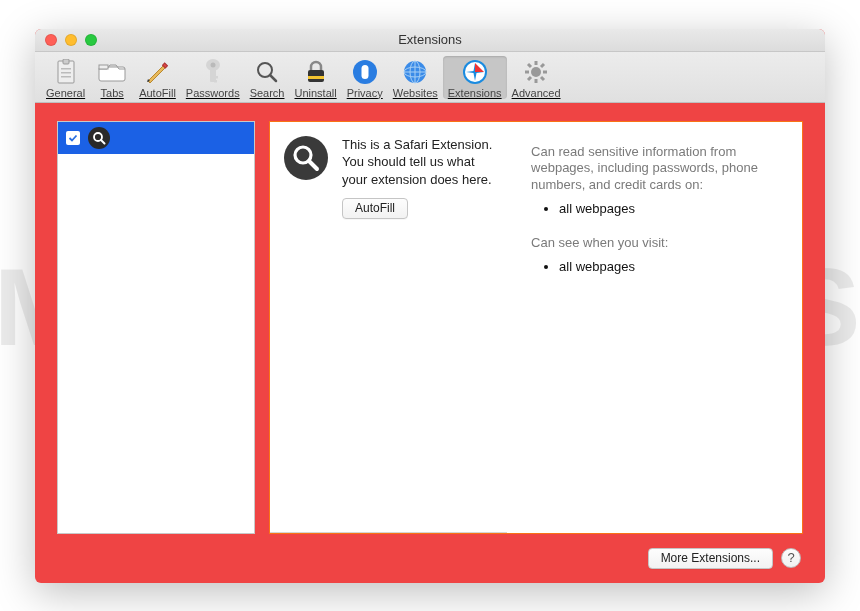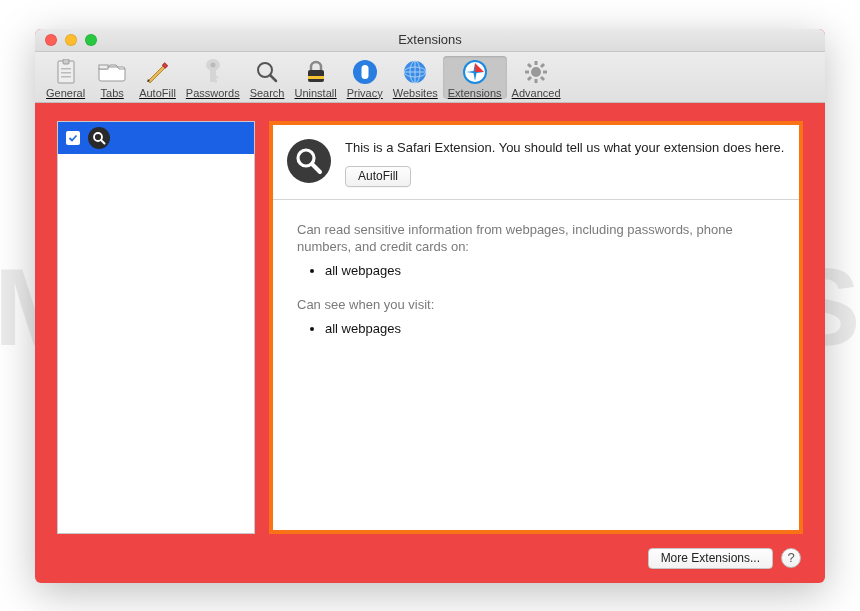--- a/index.html
+++ b/index.html
@@ -127,23 +127,23 @@
     .cb svg { width: 10px; height: 10px; }
     .mag-dark {
       width: 22px; height: 22px;
       background: #2a2a2a;
       border-radius: 50%;
       display: flex; align-items: center; justify-content: center;
     }
     .main {
       flex: 1;
       background: #fff;
-      border: 4px solid #f97316;
-      display: flex;
-      flex-direction: column;
+      border: 1px solid #f97316;
+      display: flex;
+      flex-direction: row;
     }
     .ext-header {
       display: flex;
       gap: 14px;
       padding: 14px 14px 12px 14px;
       border-bottom: 1px solid #d5d5d5;
       align-items: flex-start;
     }
     .ext-icon {
       width: 44px; height: 44px;

